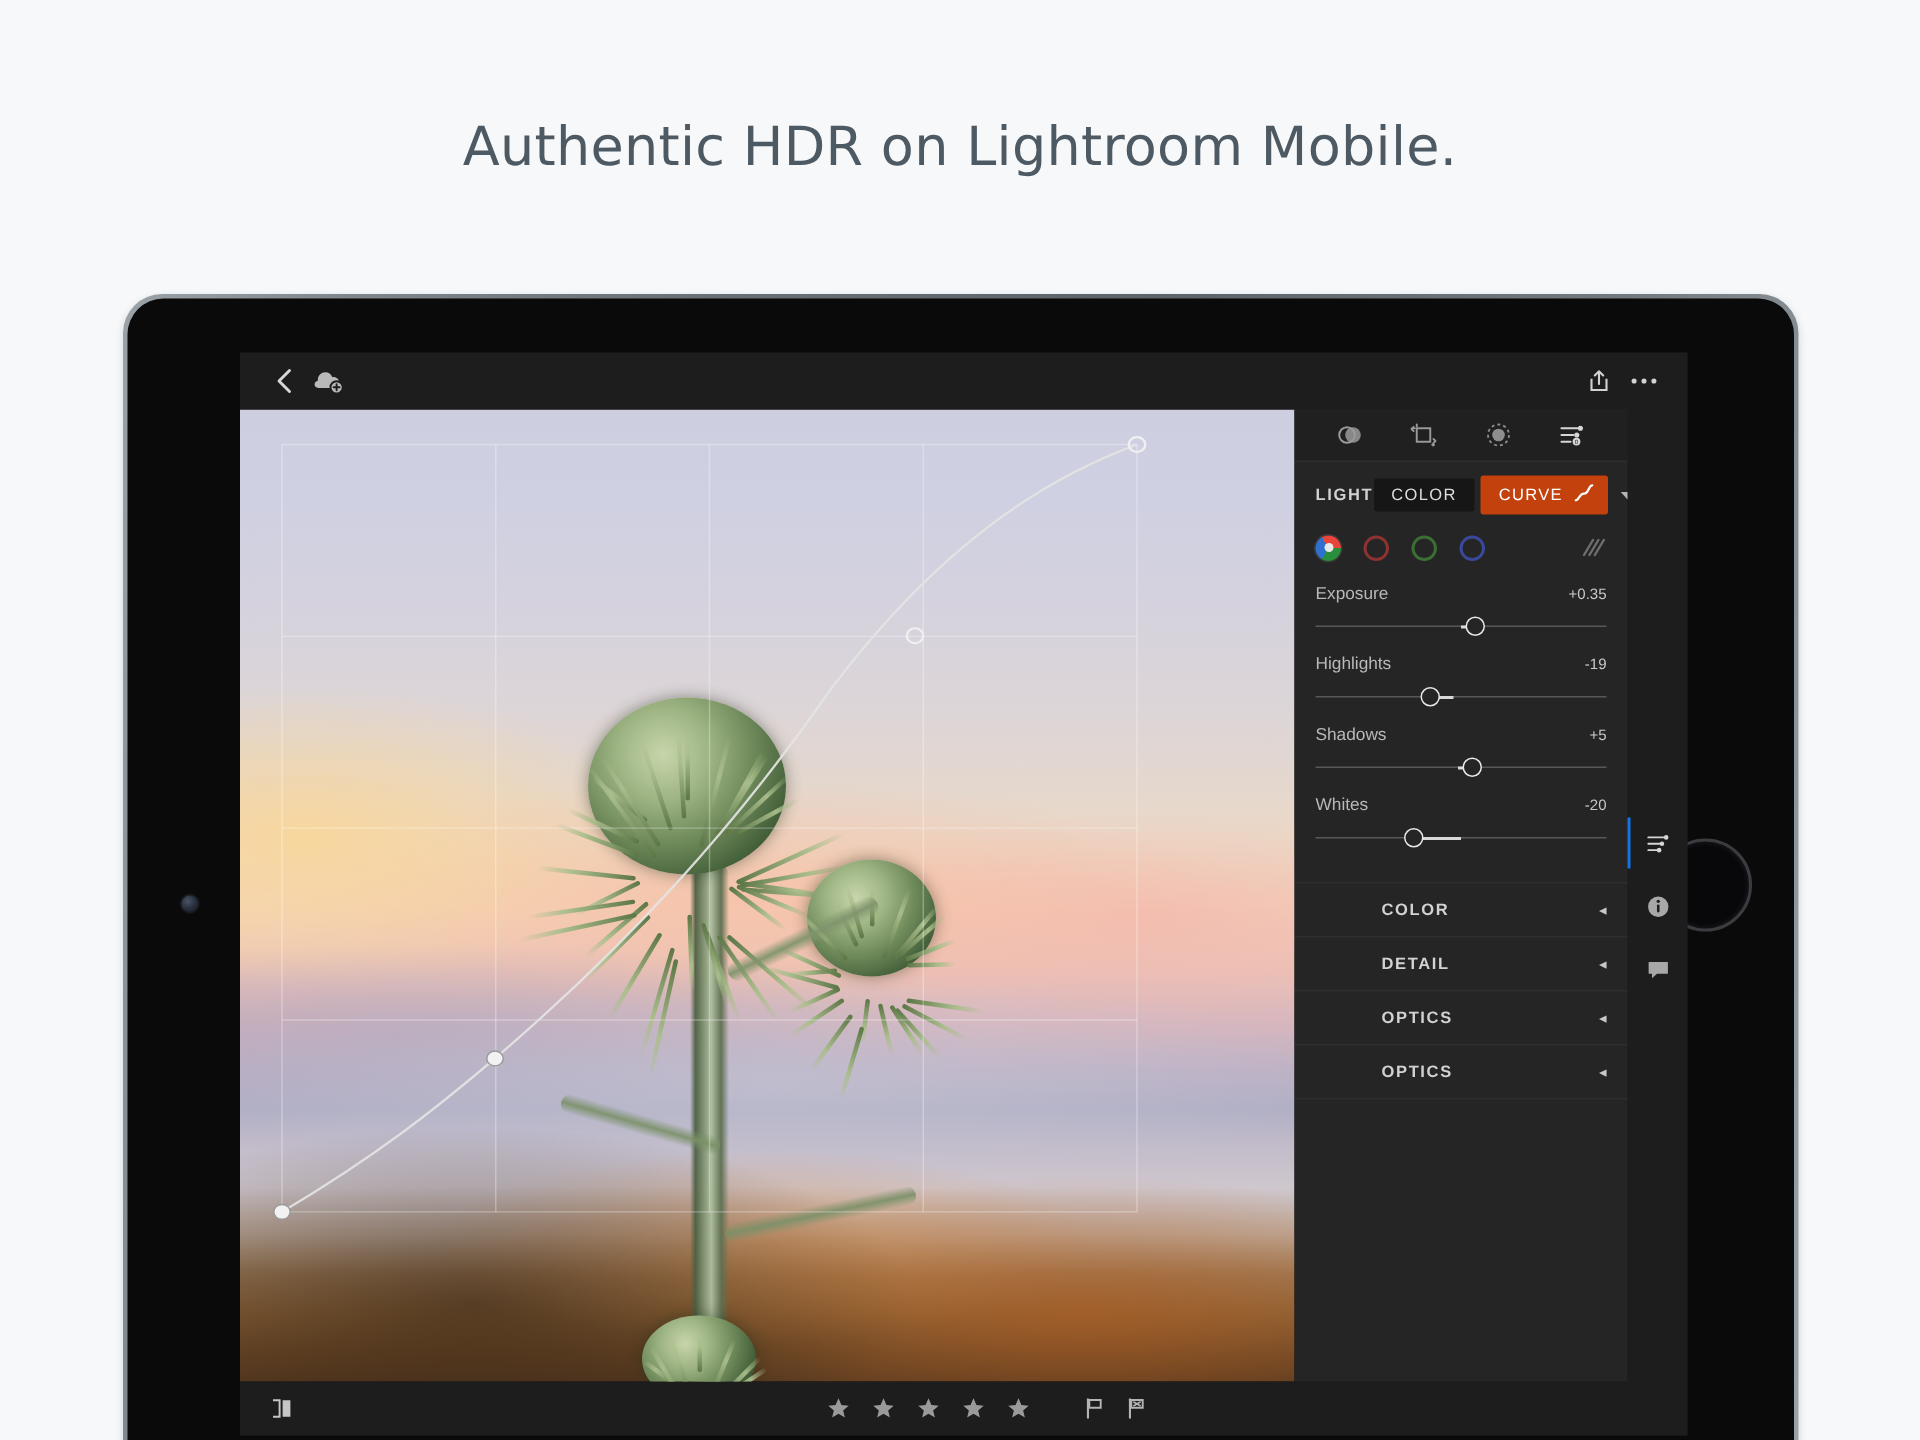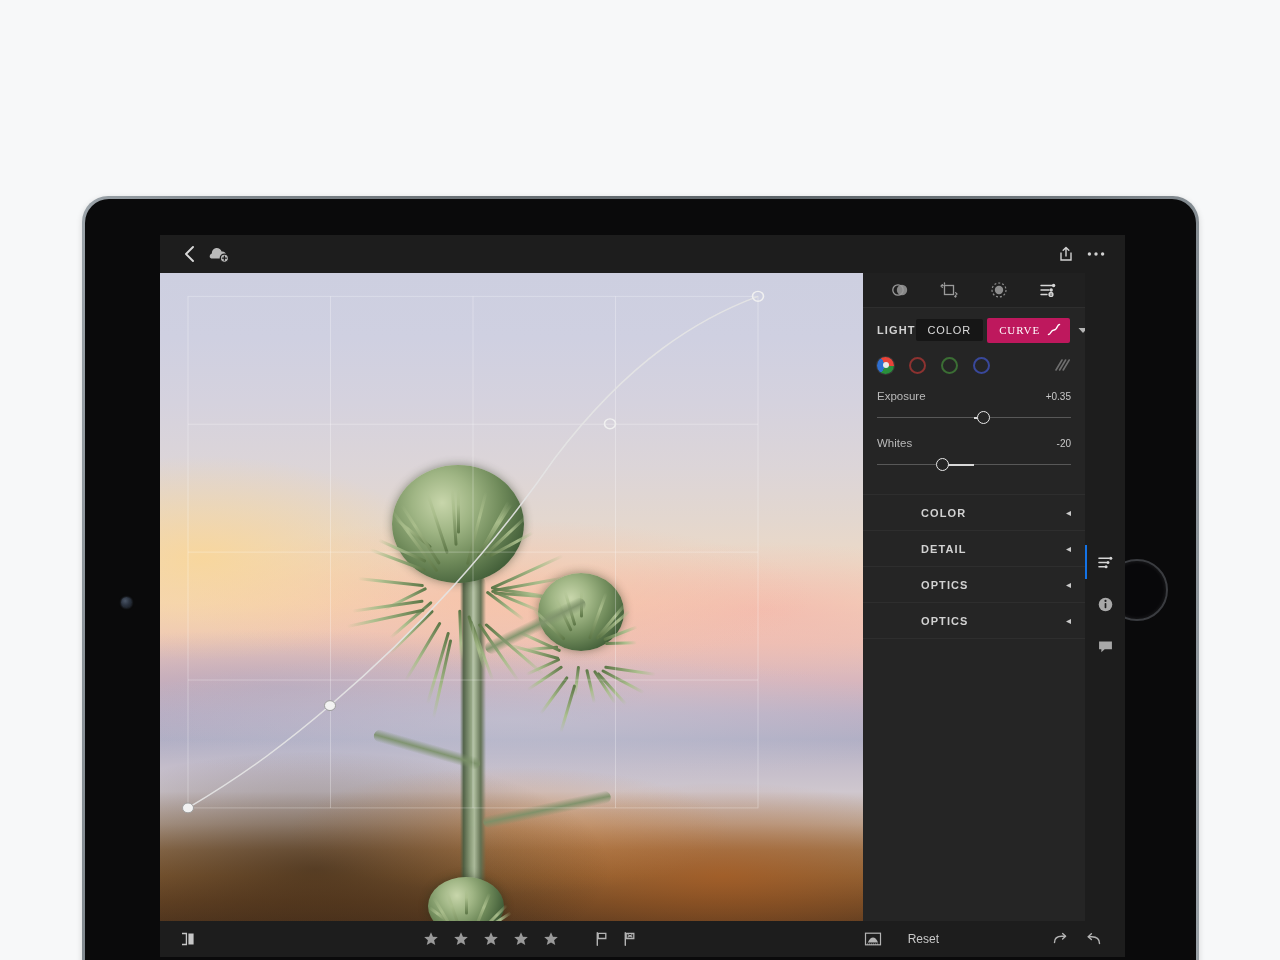--- a/index.html
+++ b/index.html
@@ -255,31 +255,30 @@
     background: #161616;
     color: #dcdcdc;
     font-size: 11px;
     letter-spacing: 0.9px;
     padding: 5px 12px;
     border-radius: 2px;
     cursor: pointer;
     margin-right: 4px;
   }
   .btn-curve {
-    background: #be185d;
+    background: #c2410c;
     color: #ffffff;
     font-size: 11px;
     letter-spacing: 0.9px;
     padding: 5px 9px 5px 12px;
     border-radius: 2px;
     cursor: pointer;
     display: flex;
     align-items: center;
     gap: 7px;
-    font-family: Liberation Serif, serif;
   }
   .caret-down {
     margin-left: 8px;
     width: 14px;
     display: flex; align-items: center; justify-content: center;
     cursor: pointer;
   }
 
   .channels {
     display: flex;
@@ -444,20 +443,21 @@
     display: flex; align-items: center; justify-content: center;
     cursor: pointer;
   }
   .bb-gap { width: 90px; }
 </style>
 </head>
 <body>
 
 <div id="stage">
 
+  <div class="headline">Authentic HDR on Lightroom Mobile.</div>
 
   <div class="device">
     <div class="device-inner">
 
       <div class="bezel-cam"></div>
       <div class="bezel-home"></div>
 
       <div class="screen">
 
         <div class="topbar">
@@ -669,21 +669,43 @@
                     <span class="slider-val">+0.35</span>
                   </div>
                   <div class="track">
                     <div class="line"></div>
                     <div class="fill" style="left:50%;width:5%;"></div>
                     <div class="knob" style="left:55%;"></div>
                   </div>
                 </div>
 
 
-
+                <div class="slider-row">
+                  <div class="slider-top">
+                    <span>Highlights</span>
+                    <span class="slider-val">-19</span>
+                  </div>
+                  <div class="track">
+                    <div class="line"></div>
+                    <div class="fill" style="left:39.5%;width:8%;"></div>
+                    <div class="knob" style="left:39.5%;"></div>
+                  </div>
+                </div>
+
+                <div class="slider-row">
+                  <div class="slider-top">
+                    <span>Shadows</span>
+                    <span class="slider-val">+5</span>
+                  </div>
+                  <div class="track">
+                    <div class="line"></div>
+                    <div class="fill" style="left:49%;width:5%;"></div>
+                    <div class="knob" style="left:54%;"></div>
+                  </div>
+                </div>
 
                 <div class="slider-row">
                   <div class="slider-top">
                     <span>Whites</span>
                     <span class="slider-val">-20</span>
                   </div>
                   <div class="track">
                     <div class="line"></div>
                     <div class="fill" style="left:34%;width:16%;"></div>
                     <div class="knob" style="left:34%;"></div>
@@ -783,41 +805,18 @@
             </div>
             <div class="flag">
               <svg width="15" height="16" viewBox="0 0 15 16">
                 <path d="M3.3 1.8v12.4" stroke="#b4b4b4" stroke-width="1.4" stroke-linecap="round"></path>
                 <path d="M4.2 2.3h7.6v5.2H4.2z" fill="none" stroke="#b4b4b4" stroke-width="1.3"></path>
                 <path d="M5.6 3.5l4.8 2.8M10.4 3.5L5.6 6.3" stroke="#b4b4b4" stroke-width="1.1"></path>
               </svg>
             </div>
           </div>
 
-          <div class="bb-right">
-            <div class="bb-icon">
-              <svg width="18" height="16" viewBox="0 0 18 16">
-                <rect x="1.5" y="2.2" width="15" height="11.6" fill="none" stroke="#b4b4b4" stroke-width="1.2"></rect>
-                <path d="M3.2 11.6c1.4 0 2-5.2 5.8-5.2s4.4 5.2 5.8 5.2z" fill="#b4b4b4"></path>
-                <path d="M3 13.1h1.2M5 13.1h1.2M7 13.1h1.2M9 13.1h1.2M11 13.1h1.2M13 13.1h1.2" stroke="#b4b4b4" stroke-width="1"></path>
-              </svg>
-            </div>
-            <div class="reset-label">Reset</div>
-            <div class="bb-gap"></div>
-            <div class="bb-icon">
-              <svg width="18" height="16" viewBox="0 0 18 16">
-                <path d="M3.5 11.5c0-4 3-6.2 7.2-6.2h3.3" fill="none" stroke="#b4b4b4" stroke-width="1.4" stroke-linecap="round"></path>
-                <path d="M11.6 2.6 14.6 5.3 11.6 8" fill="none" stroke="#b4b4b4" stroke-width="1.4" stroke-linecap="round" stroke-linejoin="round"></path>
-              </svg>
-            </div>
-            <div class="bb-icon">
-              <svg width="18" height="16" viewBox="0 0 18 16">
-                <path d="M14.5 12.5c0-4.4-3.2-6.8-7.8-6.8H3.4" fill="none" stroke="#b4b4b4" stroke-width="1.4" stroke-linecap="round"></path>
-                <path d="M6.4 2.8 3.2 5.7 6.4 8.6" fill="none" stroke="#b4b4b4" stroke-width="1.4" stroke-linecap="round" stroke-linejoin="round"></path>
-              </svg>
-            </div>
-          </div>
         </div>
 
       </div>
     </div>
   </div>
 </div>
 
 </body></html>

